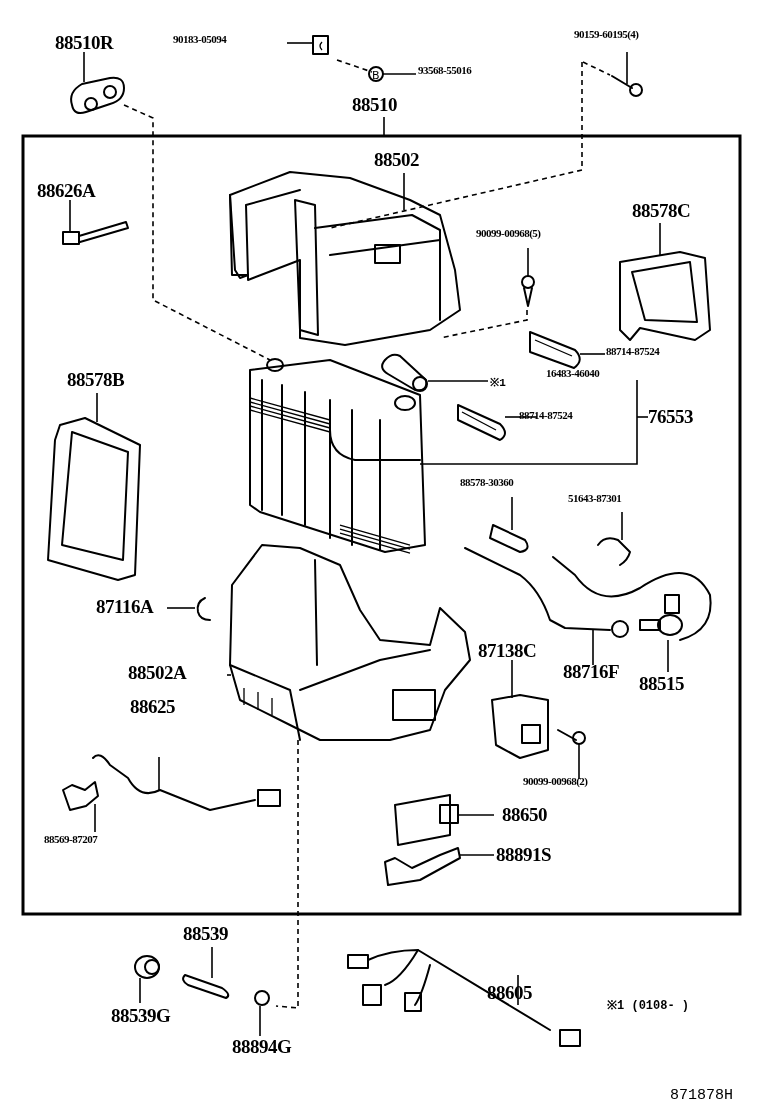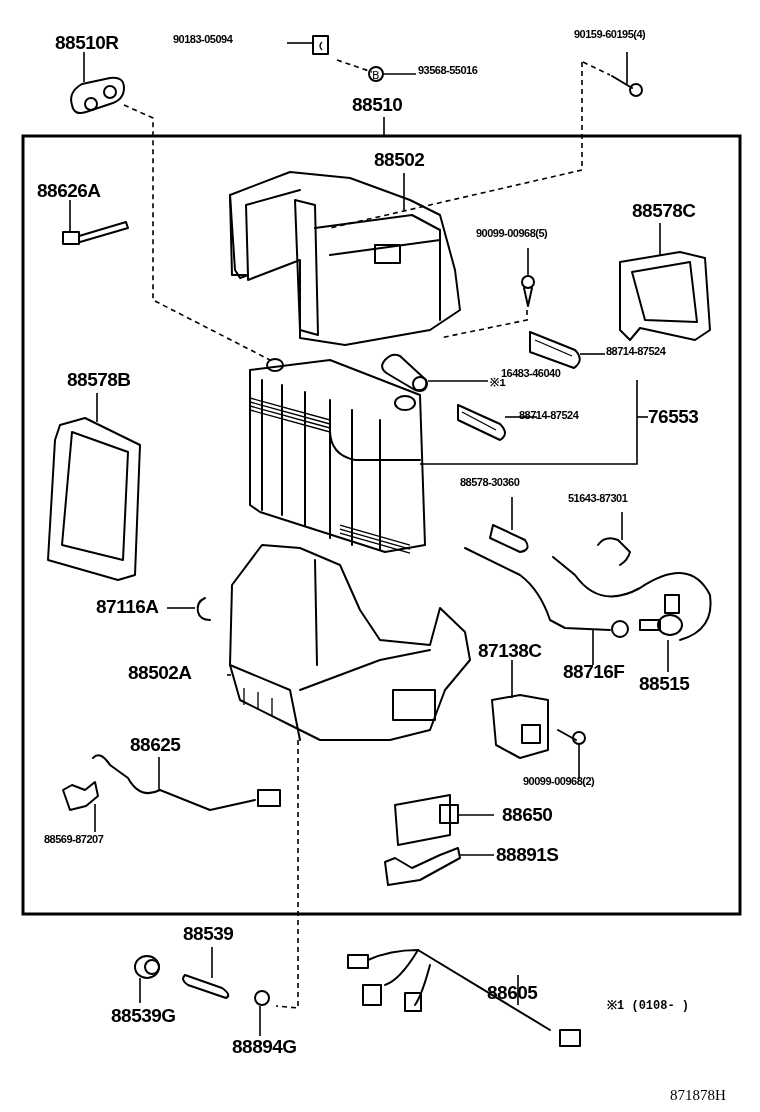--- a/index.html
+++ b/index.html
@@ -1,25 +1,25 @@
 <!DOCTYPE html>
 <html><head>
 <meta charset="utf-8">
 <style>
   html, body { margin: 0; padding: 0; background: #ffffff; }
   body { width: 760px; height: 1112px; position: relative; overflow: hidden;
          font-family: "DejaVu Serif", "Liberation Serif", serif; color: #000; }
   #diagram { position: absolute; left: 0; top: 0; width: 760px; height: 1112px; }
   .lbl { position: absolute; font-weight: bold; font-size: 19px; letter-spacing: -0.5px;
-         white-space: nowrap; line-height: 1; font-family: Liberation Sans, sans-serif; }
+         white-space: nowrap; line-height: 1; font-family: Liberation Serif, serif; }
   .lbl.sm { font-size: 11px; }
   .note { position: absolute; font-size: 12px; font-weight: bold; white-space: nowrap;
           font-family: "Liberation Mono", "DejaVu Sans Mono", monospace; }
   .code { position: absolute; font-size: 15px; white-space: nowrap;
-          font-family: Liberation Serif, serif; }
+          font-family: Liberation Mono, monospace; }
   svg .part { fill: none; stroke: #000; stroke-width: 2; stroke-linejoin: round; stroke-linecap: round; }
   svg .thin { fill: none; stroke: #000; stroke-width: 1.3; }
   svg .lead { fill: none; stroke: #000; stroke-width: 1.6; }
   svg .dash { fill: none; stroke: #000; stroke-width: 1.6; stroke-dasharray: 5 4; }
   svg .box { fill: none; stroke: #000; stroke-width: 3; }
 </style>
 </head>
 <body>
 
 <div id="diagram">
@@ -230,32 +230,32 @@
   <div class="lbl sm" style="left:173px;top:34px">90183-05094</div>
   <div class="lbl sm" style="left:418px;top:65px">93568-55016</div>
   <div class="lbl sm" style="left:574px;top:29px">90159-60195(4)</div>
   <div class="lbl" style="left:352px;top:95px">88510</div>
   <div class="lbl" style="left:374px;top:150px">88502</div>
   <div class="lbl" style="left:37px;top:181px">88626A</div>
   <div class="lbl sm" style="left:476px;top:228px">90099-00968(5)</div>
   <div class="lbl" style="left:632px;top:201px">88578C</div>
   <div class="lbl sm" style="left:606px;top:346px">88714-87524</div>
   <div class="note" style="left:490px;top:374px;font-size:11px">※1</div>
-  <div class="lbl sm" style="left:501px;top:368px">16483-46040</div>
+  <div class="lbl sm" style="left:546px;top:368px">16483-46040</div>
   <div class="lbl sm" style="left:519px;top:410px">88714-87524</div>
   <div class="lbl" style="left:648px;top:407px">76553</div>
   <div class="lbl" style="left:67px;top:370px">88578B</div>
   <div class="lbl sm" style="left:460px;top:477px">88578-30360</div>
   <div class="lbl sm" style="left:568px;top:493px">51643-87301</div>
   <div class="lbl" style="left:96px;top:597px">87116A</div>
   <div class="lbl" style="left:478px;top:641px">87138C</div>
   <div class="lbl" style="left:563px;top:662px">88716F</div>
   <div class="lbl" style="left:639px;top:674px">88515</div>
   <div class="lbl" style="left:128px;top:663px">88502A</div>
-  <div class="lbl" style="left:130px;top:735px">88625</div>
+  <div class="lbl" style="left:130px;top:697px">88625</div>
   <div class="lbl sm" style="left:523px;top:776px">90099-00968(2)</div>
   <div class="lbl" style="left:502px;top:805px">88650</div>
   <div class="lbl sm" style="left:44px;top:834px">88569-87207</div>
   <div class="lbl" style="left:496px;top:845px">88891S</div>
   <div class="lbl" style="left:183px;top:924px">88539</div>
   <div class="lbl" style="left:487px;top:983px">88605</div>
   <div class="lbl" style="left:111px;top:1006px">88539G</div>
   <div class="lbl" style="left:232px;top:1037px">88894G</div>
 
   <div class="note" style="left:607px;top:996px">※1 (0108-       )</div>

